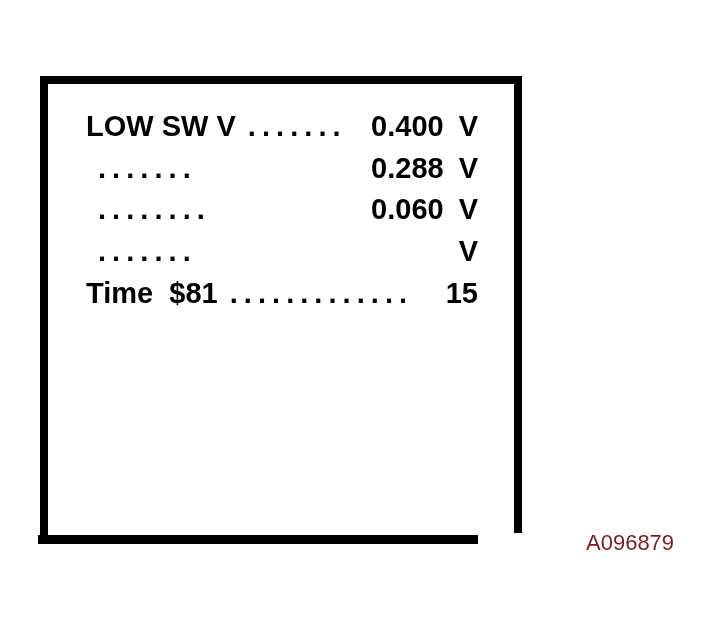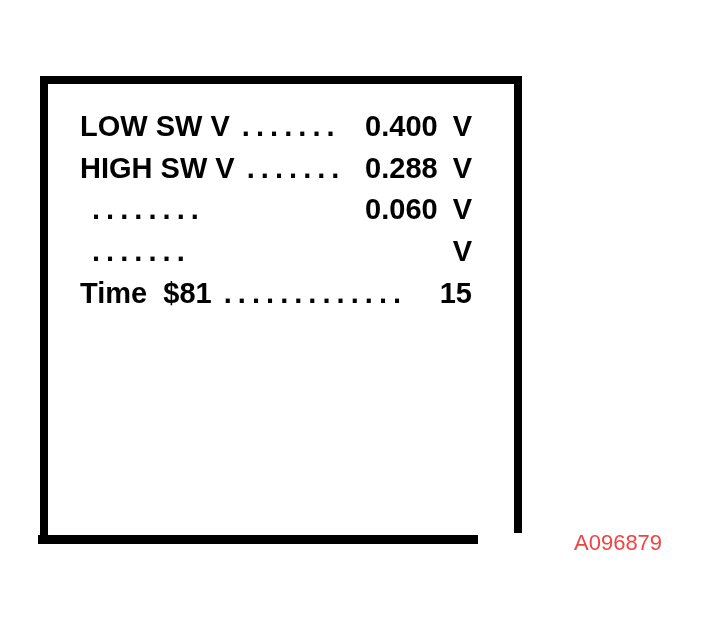--- a/index.html
+++ b/index.html
@@ -19,21 +19,21 @@
       position: absolute;
       background: #000000;
     }
     .frame-top    { left: 40px;  top: 76px;  width: 482px; height: 8px; }
     .frame-left   { left: 40px;  top: 76px;  width: 8px;   height: 467px; }
     .frame-right  { left: 514px; top: 76px;  width: 8px;   height: 457px; }
     .frame-bottom { left: 38px;  top: 535px; width: 440px; height: 9px; }
 
     .readout {
       position: absolute;
-      left: 80px;
+      left: 86px;
       top: 110px;
       width: 392px;
       color: #000000;
       font-weight: bold;
       font-size: 29px;
     }
     .row {
       display: flex;
       align-items: baseline;
       height: 41.7px;
@@ -47,25 +47,25 @@
       margin-left: auto;
       display: flex;
       align-items: flex-start;
       white-space: pre;
     }
     .unit:not(:empty) {
       margin-left: 15px;
     }
     .figure-code {
       position: absolute;
-      left: 574px;
+      left: 586px;
       top: 530px;
       font-size: 22px;
       font-weight: normal;
-      color: #ef4444;
+      color: #7f1d1d;
     }
   </style>
 </head>
 <body>
 
 <div>
   <div class="frame-part frame-top"></div>
   <div class="frame-part frame-left"></div>
   <div class="frame-part frame-right"></div>
   <div class="frame-part frame-bottom"></div>
@@ -75,21 +75,20 @@
     <div class="row">
       <span class="label">LOW SW V</span>
       <span class="leader">. . . . . . .</span>
       <span class="right-group">
         <span class="value">0.400</span>
         <span class="unit">V</span>
       </span>
     </div>
 
     <div class="row">
-      <span class="label">HIGH SW V</span>
       <span class="leader">. . . . . . .</span>
       <span class="right-group">
         <span class="value">0.288</span>
         <span class="unit">V</span>
       </span>
     </div>
 
     <div class="row">
       <span class="leader">. . . . . . . .</span>
       <span class="right-group">

